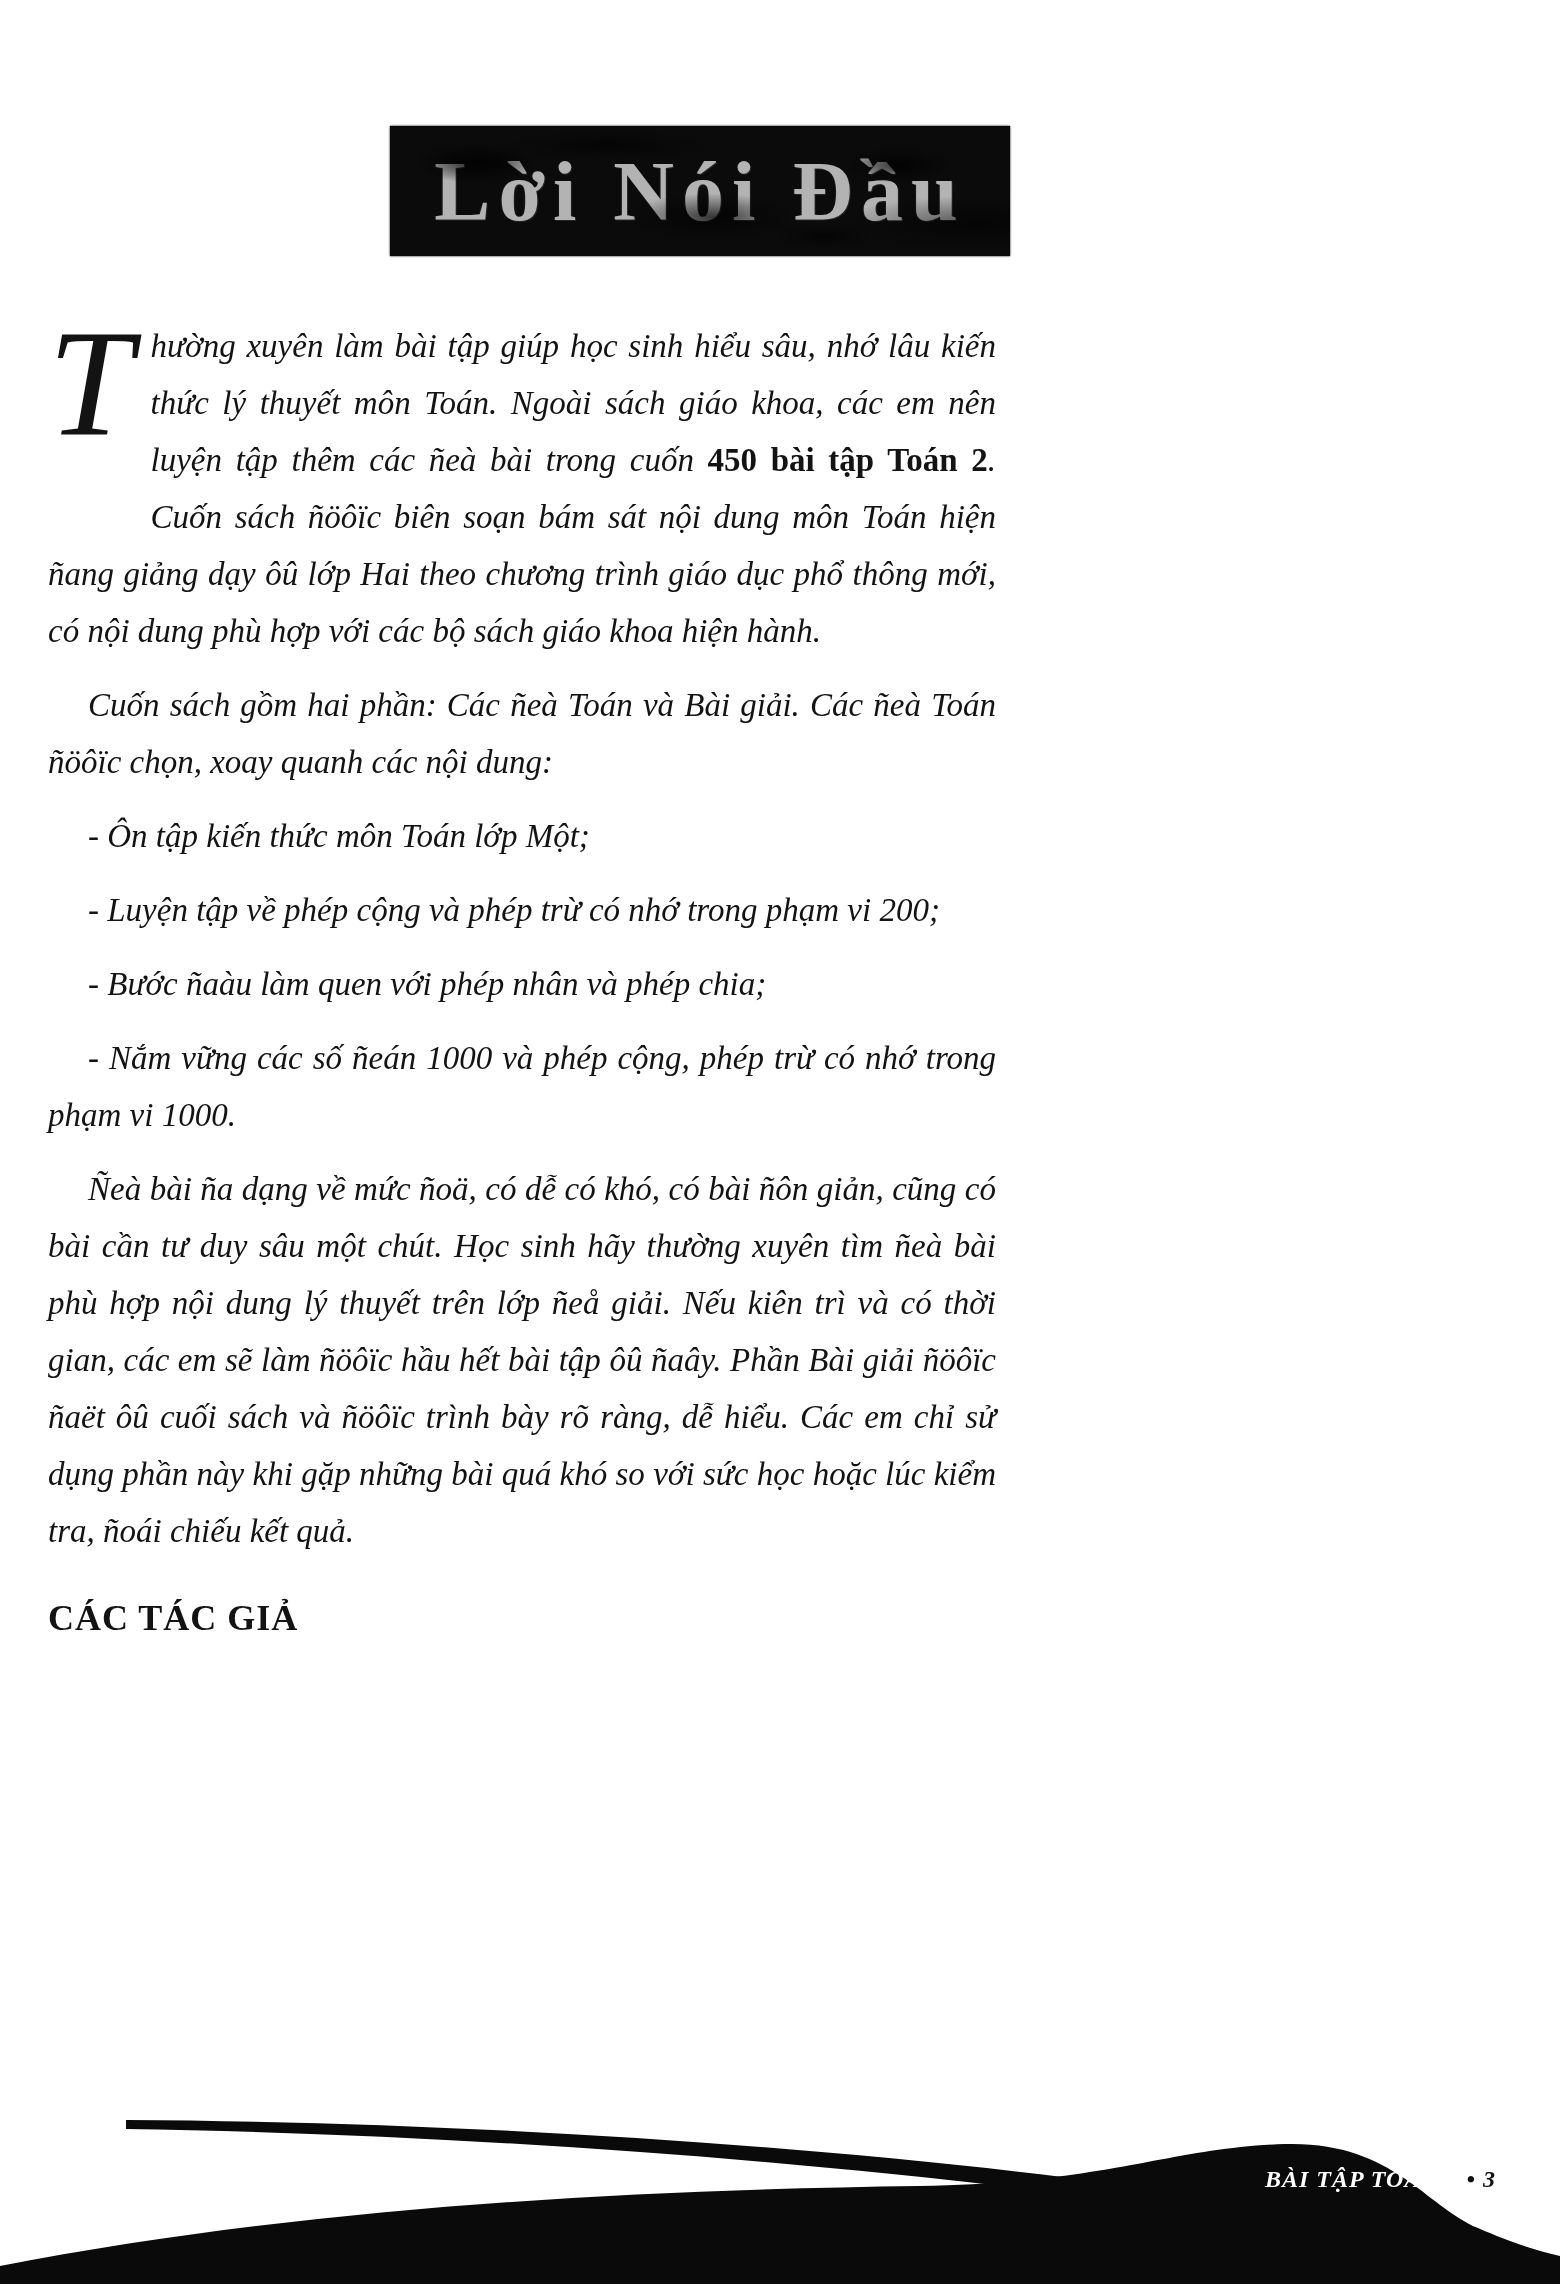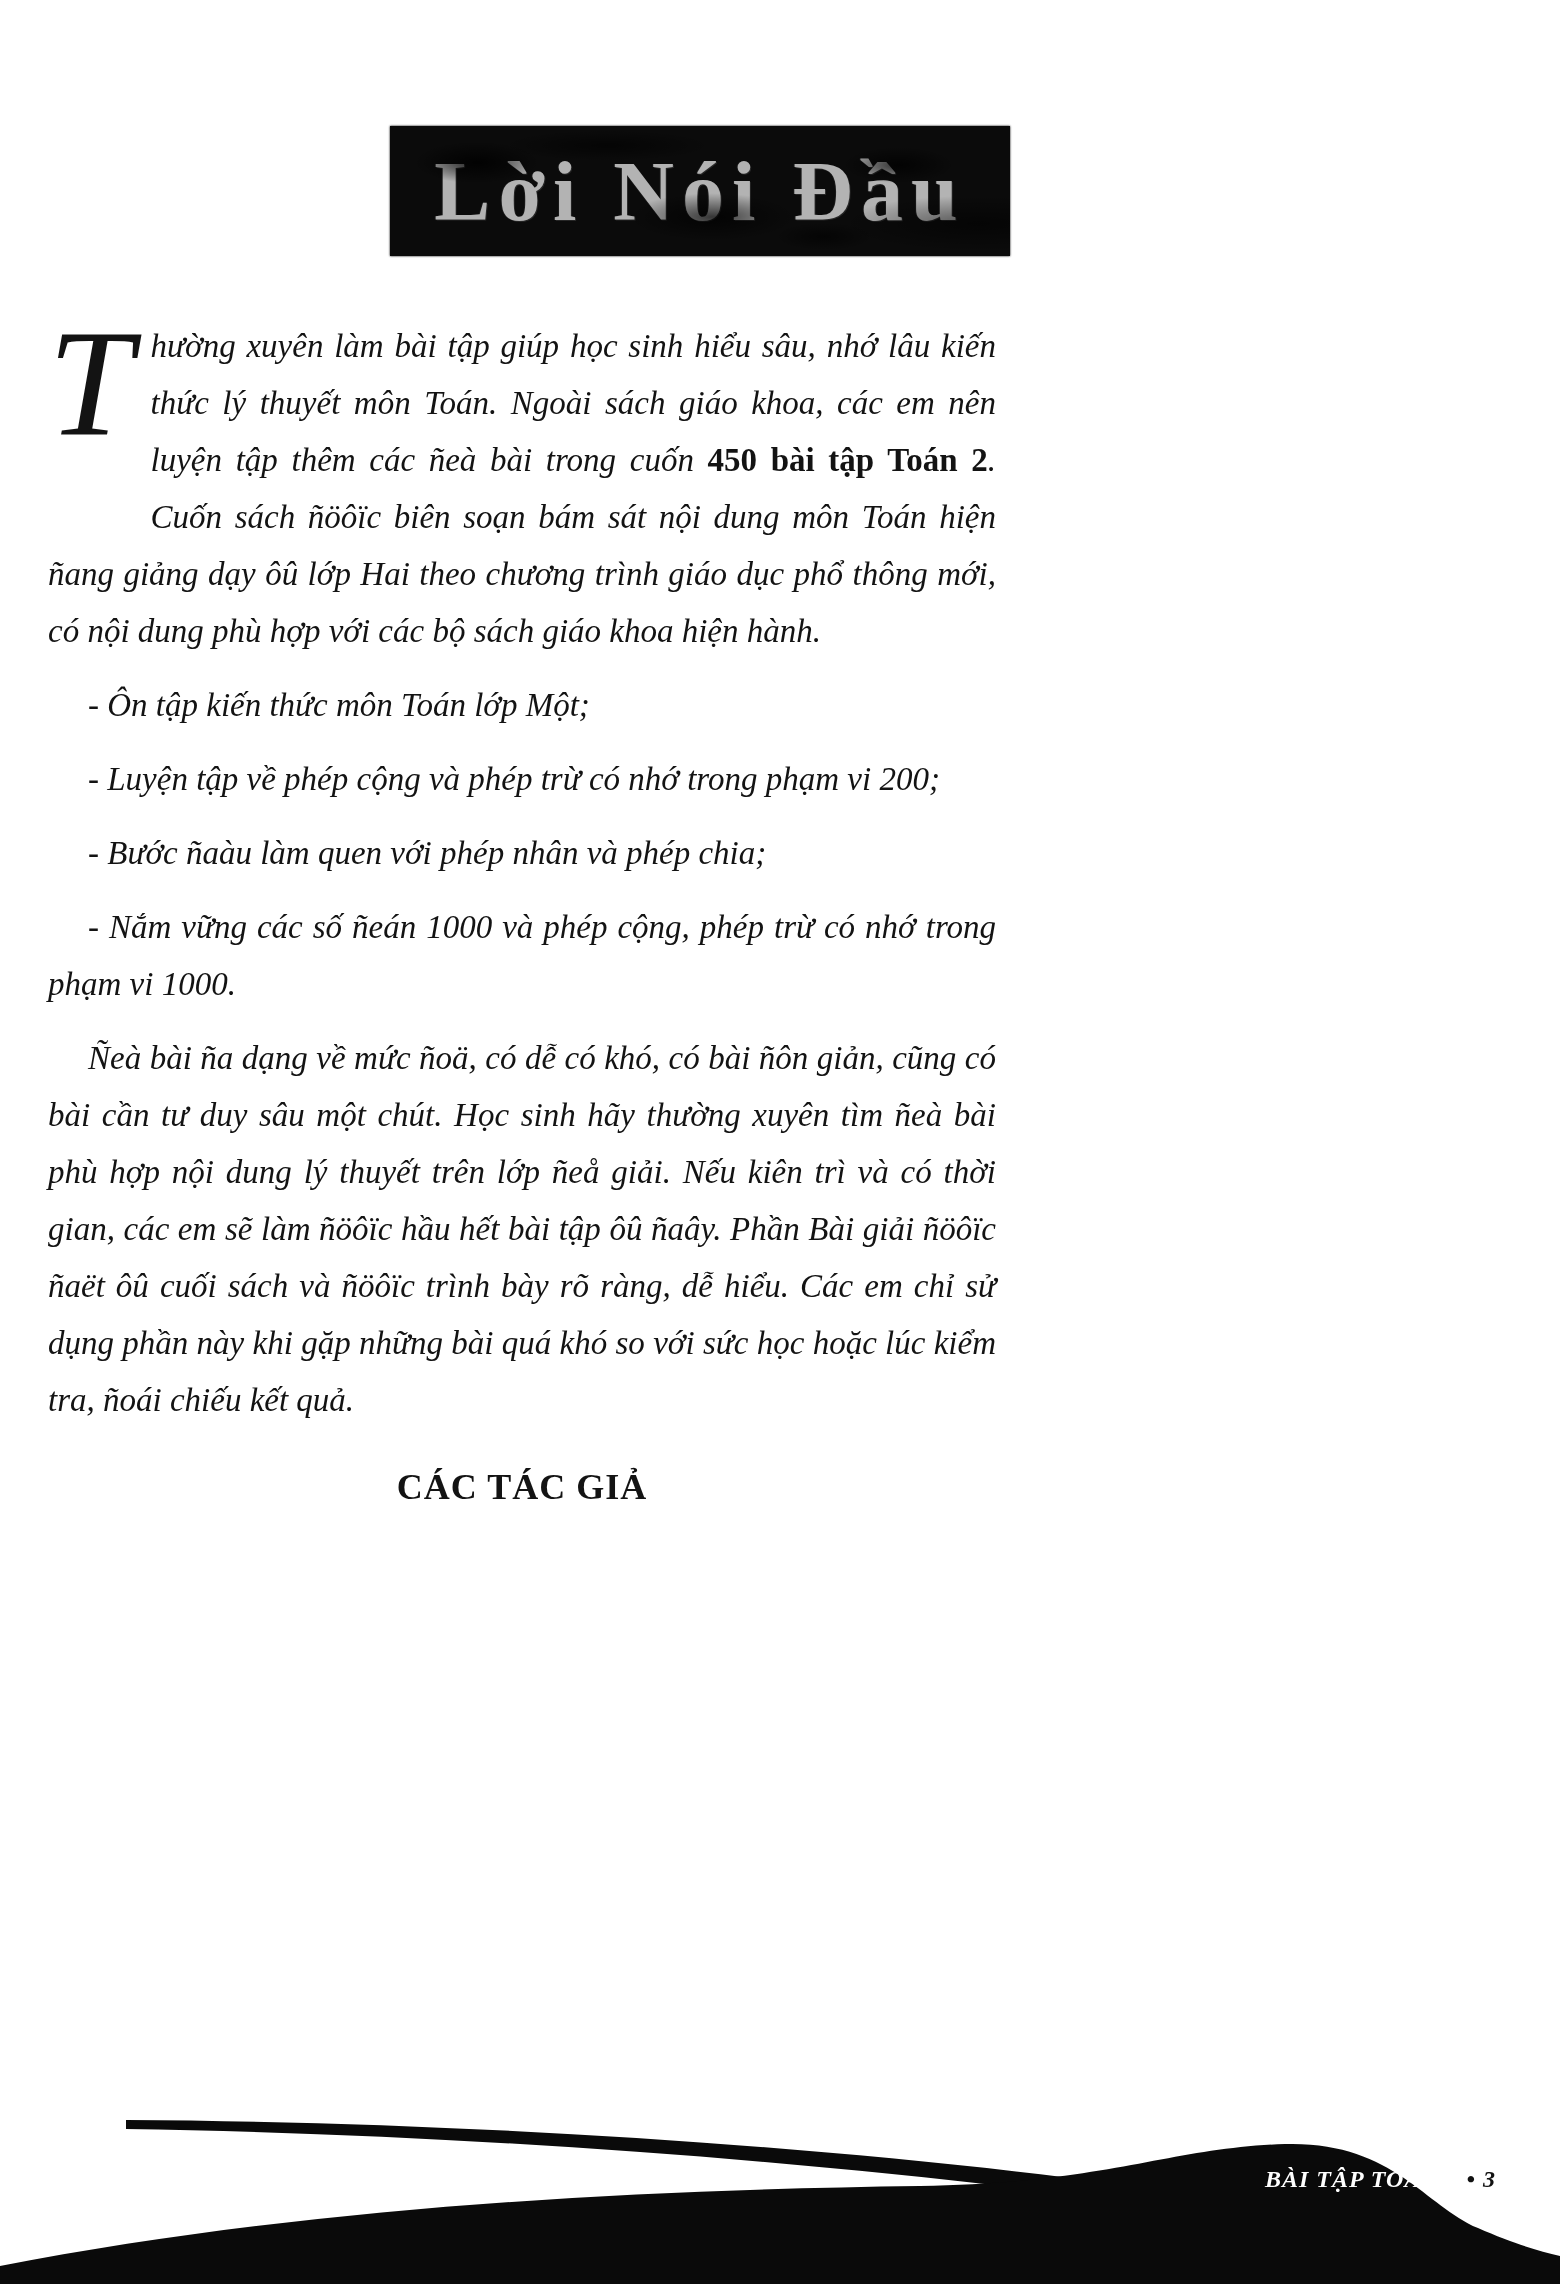--- a/index.html
+++ b/index.html
@@ -53,21 +53,21 @@
   .para .b{font-weight:700;font-style:normal;margin-top:44px;}
   .dropcap{
     float:left;
     font-size:152px;
     line-height:120px;
     height:168px;
     padding:6px 18px 0 0;
     font-style:italic;
   }
   .para.author{
-    text-align:center;
+    text-align:left;
     font-style:normal;
     font-weight:700;
     font-size:36px;
     letter-spacing:1px;
     text-indent:0;
     margin-top:30px;
   }
 
   
   .footer{position:absolute;left:0;top:2000px;width:1560px;height:284px;}
@@ -86,20 +86,21 @@
 <body>
 
 <div class="page">
 
   <div class="title-banner">
     <span class="title-text">Lời Nói Đầu</span>
   </div>
 
   <div class="content">
       <p class="para first"><span class="dropcap">T</span><span>hường xuyên làm bài tập giúp học sinh hiểu sâu, nhớ lâu kiến thức lý thuyết môn Toán. Ngoài sách giáo khoa, các em nên luyện tập thêm các ñeà bài trong cuốn </span><span class="b">450 bài tập Toán 2</span><span>. Cuốn sách ñöôïc biên soạn bám sát nội dung môn Toán hiện ñang giảng dạy ôû lớp Hai theo chương trình giáo dục phổ thông mới, có nội dung phù hợp với các bộ sách giáo khoa hiện hành.</span></p>
+      <p class="para"><span>Cuốn sách gồm hai phần: Các ñeà Toán và Bài giải. Các ñeà Toán ñöôïc chọn, xoay quanh các nội dung:</span></p>
       <p class="para"><span>- Ôn tập kiến thức môn Toán lớp Một;</span></p>
       <p class="para"><span>- Luyện tập về phép cộng và phép trừ có nhớ trong phạm vi 200;</span></p>
       <p class="para"><span>- Bước ñaàu làm quen với phép nhân và phép chia;</span></p>
       <p class="para"><span>- Nắm vững các số ñeán 1000 và phép cộng, phép trừ có nhớ trong phạm vi 1000.</span></p>
       <p class="para"><span>Ñeà bài ña dạng về mức ñoä, có dễ có khó, có bài ñôn giản, cũng có bài cần tư duy sâu một chút. Học sinh hãy thường xuyên tìm ñeà bài phù hợp nội dung lý thuyết trên lớp ñeå giải. Nếu kiên trì và có thời gian, các em sẽ làm ñöôïc hầu hết bài tập ôû ñaây. Phần Bài giải ñöôïc ñaët ôû cuối sách và ñöôïc trình bày rõ ràng, dễ hiểu. Các em chỉ sử dụng phần này khi gặp những bài quá khó so với sức học hoặc lúc kiểm tra, ñoái chiếu kết quả.</span></p>
       <p class="para author"><span>CÁC TÁC GIẢ</span></p>
     </div>
 
   <div class="footer">
     <svg viewBox="0 0 1560 284" width="1560" height="284" xmlns="http://www.w3.org/2000/svg">

